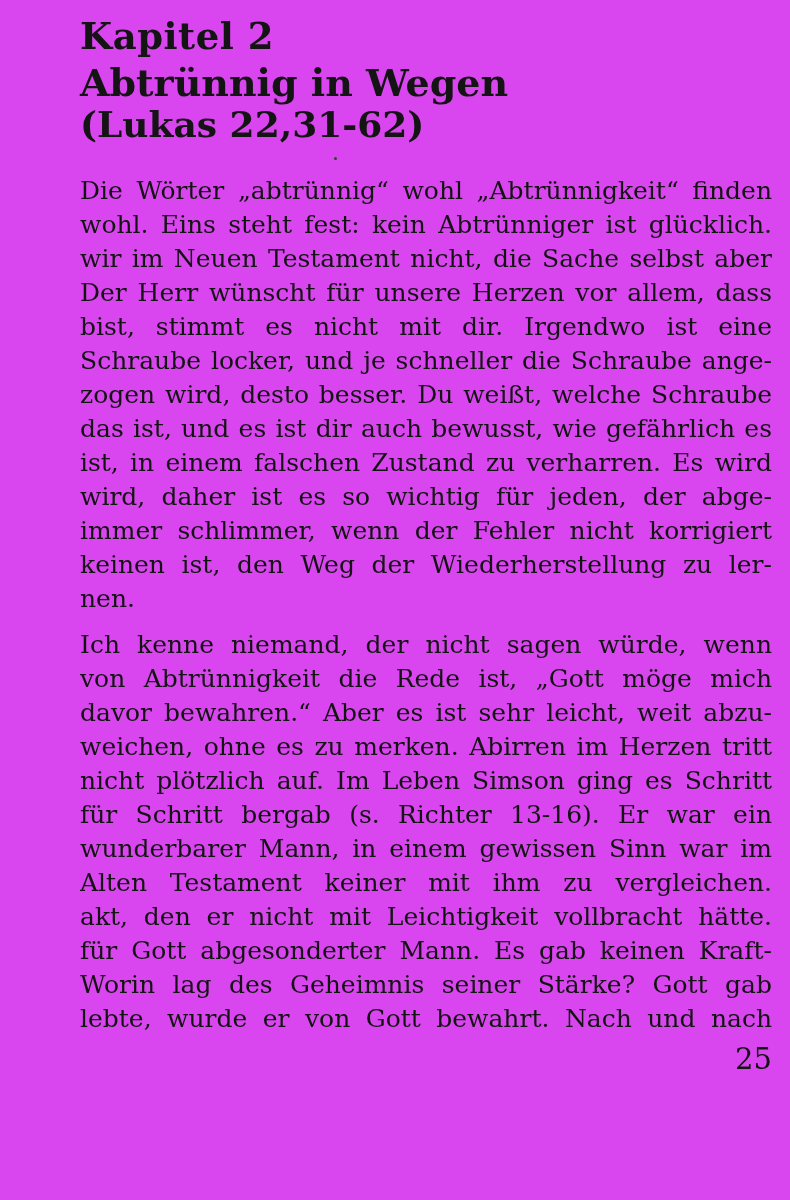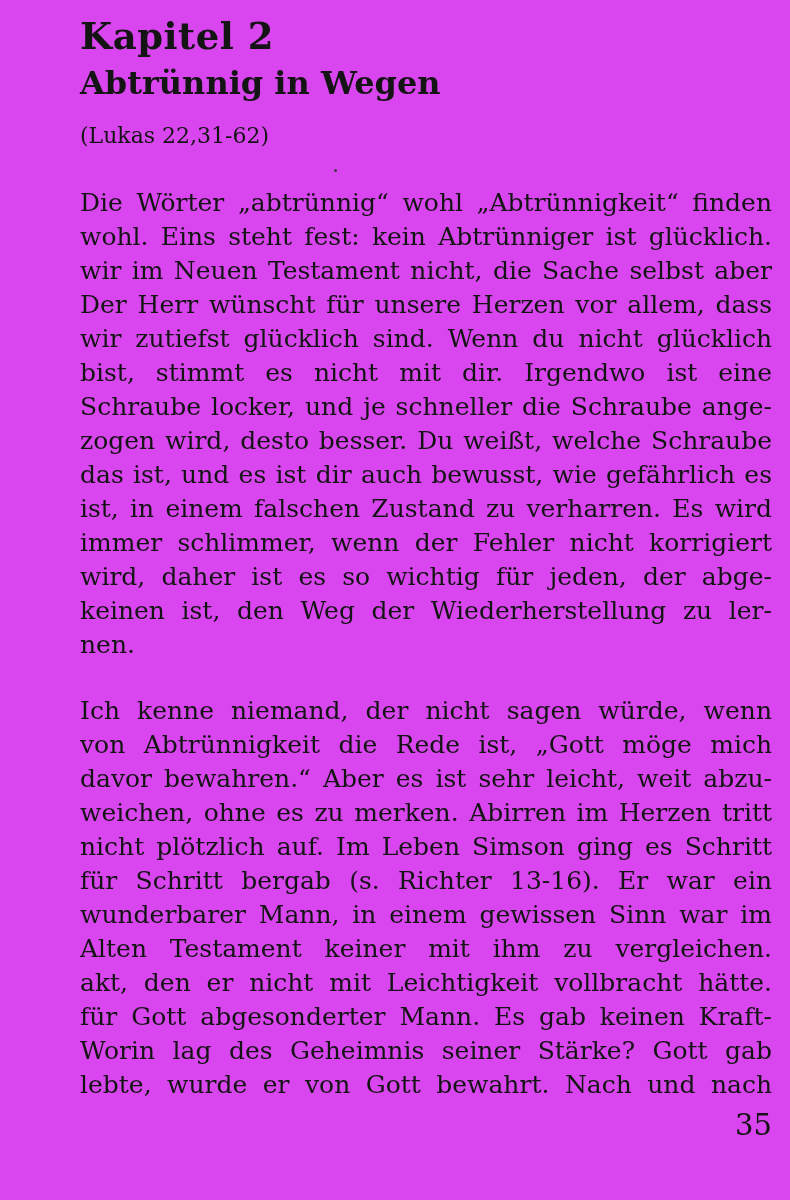--- a/index.html
+++ b/index.html
@@ -19,49 +19,49 @@
     overflow: hidden;
   }
   .chapter-title {
     margin: 0;
     font-size: 37px;
     line-height: 44px;
     font-weight: bold;
     letter-spacing: 0.5px;
   }
   .section-title {
-    margin: 6px 0 16px 0;
-    font-size: 32px;
+    margin: 6px 0 4px 0;
+    font-size: 38px;
     line-height: 38px;
     font-weight: bold;
   }
   .scripture-ref {
     margin: 2px 0 0 0;
-    font-size: 22px;
+    font-size: 36px;
     line-height: 36px;
-    font-weight: normal;
+    font-weight: bold;
   }
   .dot-row {
     height: 32px;
     position: relative;
   }
   .scan-dot {
     position: absolute;
     left: 254px;
     top: 15px;
     width: 3px;
     height: 3px;
     background: #3a3a3a;
     border-radius: 50%;
   }
   .paragraph {
     margin: 0;
   }
   .paragraph + .paragraph {
-    margin-top: 32px;
+    margin-top: 12px;
   }
   .text-line {
     font-size: 25px;
     line-height: 34px;
     height: 34px;
     text-align: justify;
     text-align-last: justify;
     white-space: normal;
     overflow: hidden;
   }
@@ -86,42 +86,41 @@
 
   <div class="dot-row">
     <span class="scan-dot"></span>
   </div>
 
   <div class="paragraph">
     <div class="text-line">Die Wörter „abtrünnig“ wohl „Abtrünnigkeit“ finden</div>
     <div class="text-line">wohl. Eins steht fest: kein Abtrünniger ist glücklich.</div>
     <div class="text-line">wir im Neuen Testament nicht, die Sache selbst aber</div>
     <div class="text-line">Der Herr wünscht für unsere Herzen vor allem, dass</div>
-    <div class="text-line">wir zutiefst glücklich sind. Wenn du nicht glücklich</div>
     <div class="text-line">bist, stimmt es nicht mit dir. Irgendwo ist eine</div>
     <div class="text-line">Schraube locker, und je schneller die Schraube ange-</div>
     <div class="text-line">zogen wird, desto besser. Du weißt, welche Schraube</div>
     <div class="text-line">das ist, und es ist dir auch bewusst, wie gefährlich es</div>
     <div class="text-line">ist, in einem falschen Zustand zu verharren. Es wird</div>
+    <div class="text-line">wird, daher ist es so wichtig für jeden, der abge-</div>
     <div class="text-line">immer schlimmer, wenn der Fehler nicht korrigiert</div>
-    <div class="text-line">wird, daher ist es so wichtig für jeden, der abge-</div>
     <div class="text-line">keinen ist, den Weg der Wiederherstellung zu ler-</div>
     <div class="text-line no-justify">nen.</div>
   </div>
 
   <div class="paragraph">
     <div class="text-line">Ich kenne niemand, der nicht sagen würde, wenn</div>
     <div class="text-line">von Abtrünnigkeit die Rede ist, „Gott möge mich</div>
     <div class="text-line">davor bewahren.“ Aber es ist sehr leicht, weit abzu-</div>
     <div class="text-line">weichen, ohne es zu merken. Abirren im Herzen tritt</div>
     <div class="text-line">nicht plötzlich auf. Im Leben Simson ging es Schritt</div>
     <div class="text-line">für Schritt bergab (s. Richter 13-16). Er war ein</div>
     <div class="text-line">wunderbarer Mann, in einem gewissen Sinn war im</div>
     <div class="text-line">Alten Testament keiner mit ihm zu vergleichen.</div>
     <div class="text-line">akt, den er nicht mit Leichtigkeit vollbracht hätte.</div>
     <div class="text-line">für Gott abgesonderter Mann. Es gab keinen Kraft-</div>
     <div class="text-line">Worin lag des Geheimnis seiner Stärke? Gott gab</div>
     <div class="text-line">lebte, wurde er von Gott bewahrt. Nach und nach</div>
   </div>
 
-  <div class="page-number">35</div>
+  <div class="page-number">25</div>
 
 </div>
 
 </body></html>

